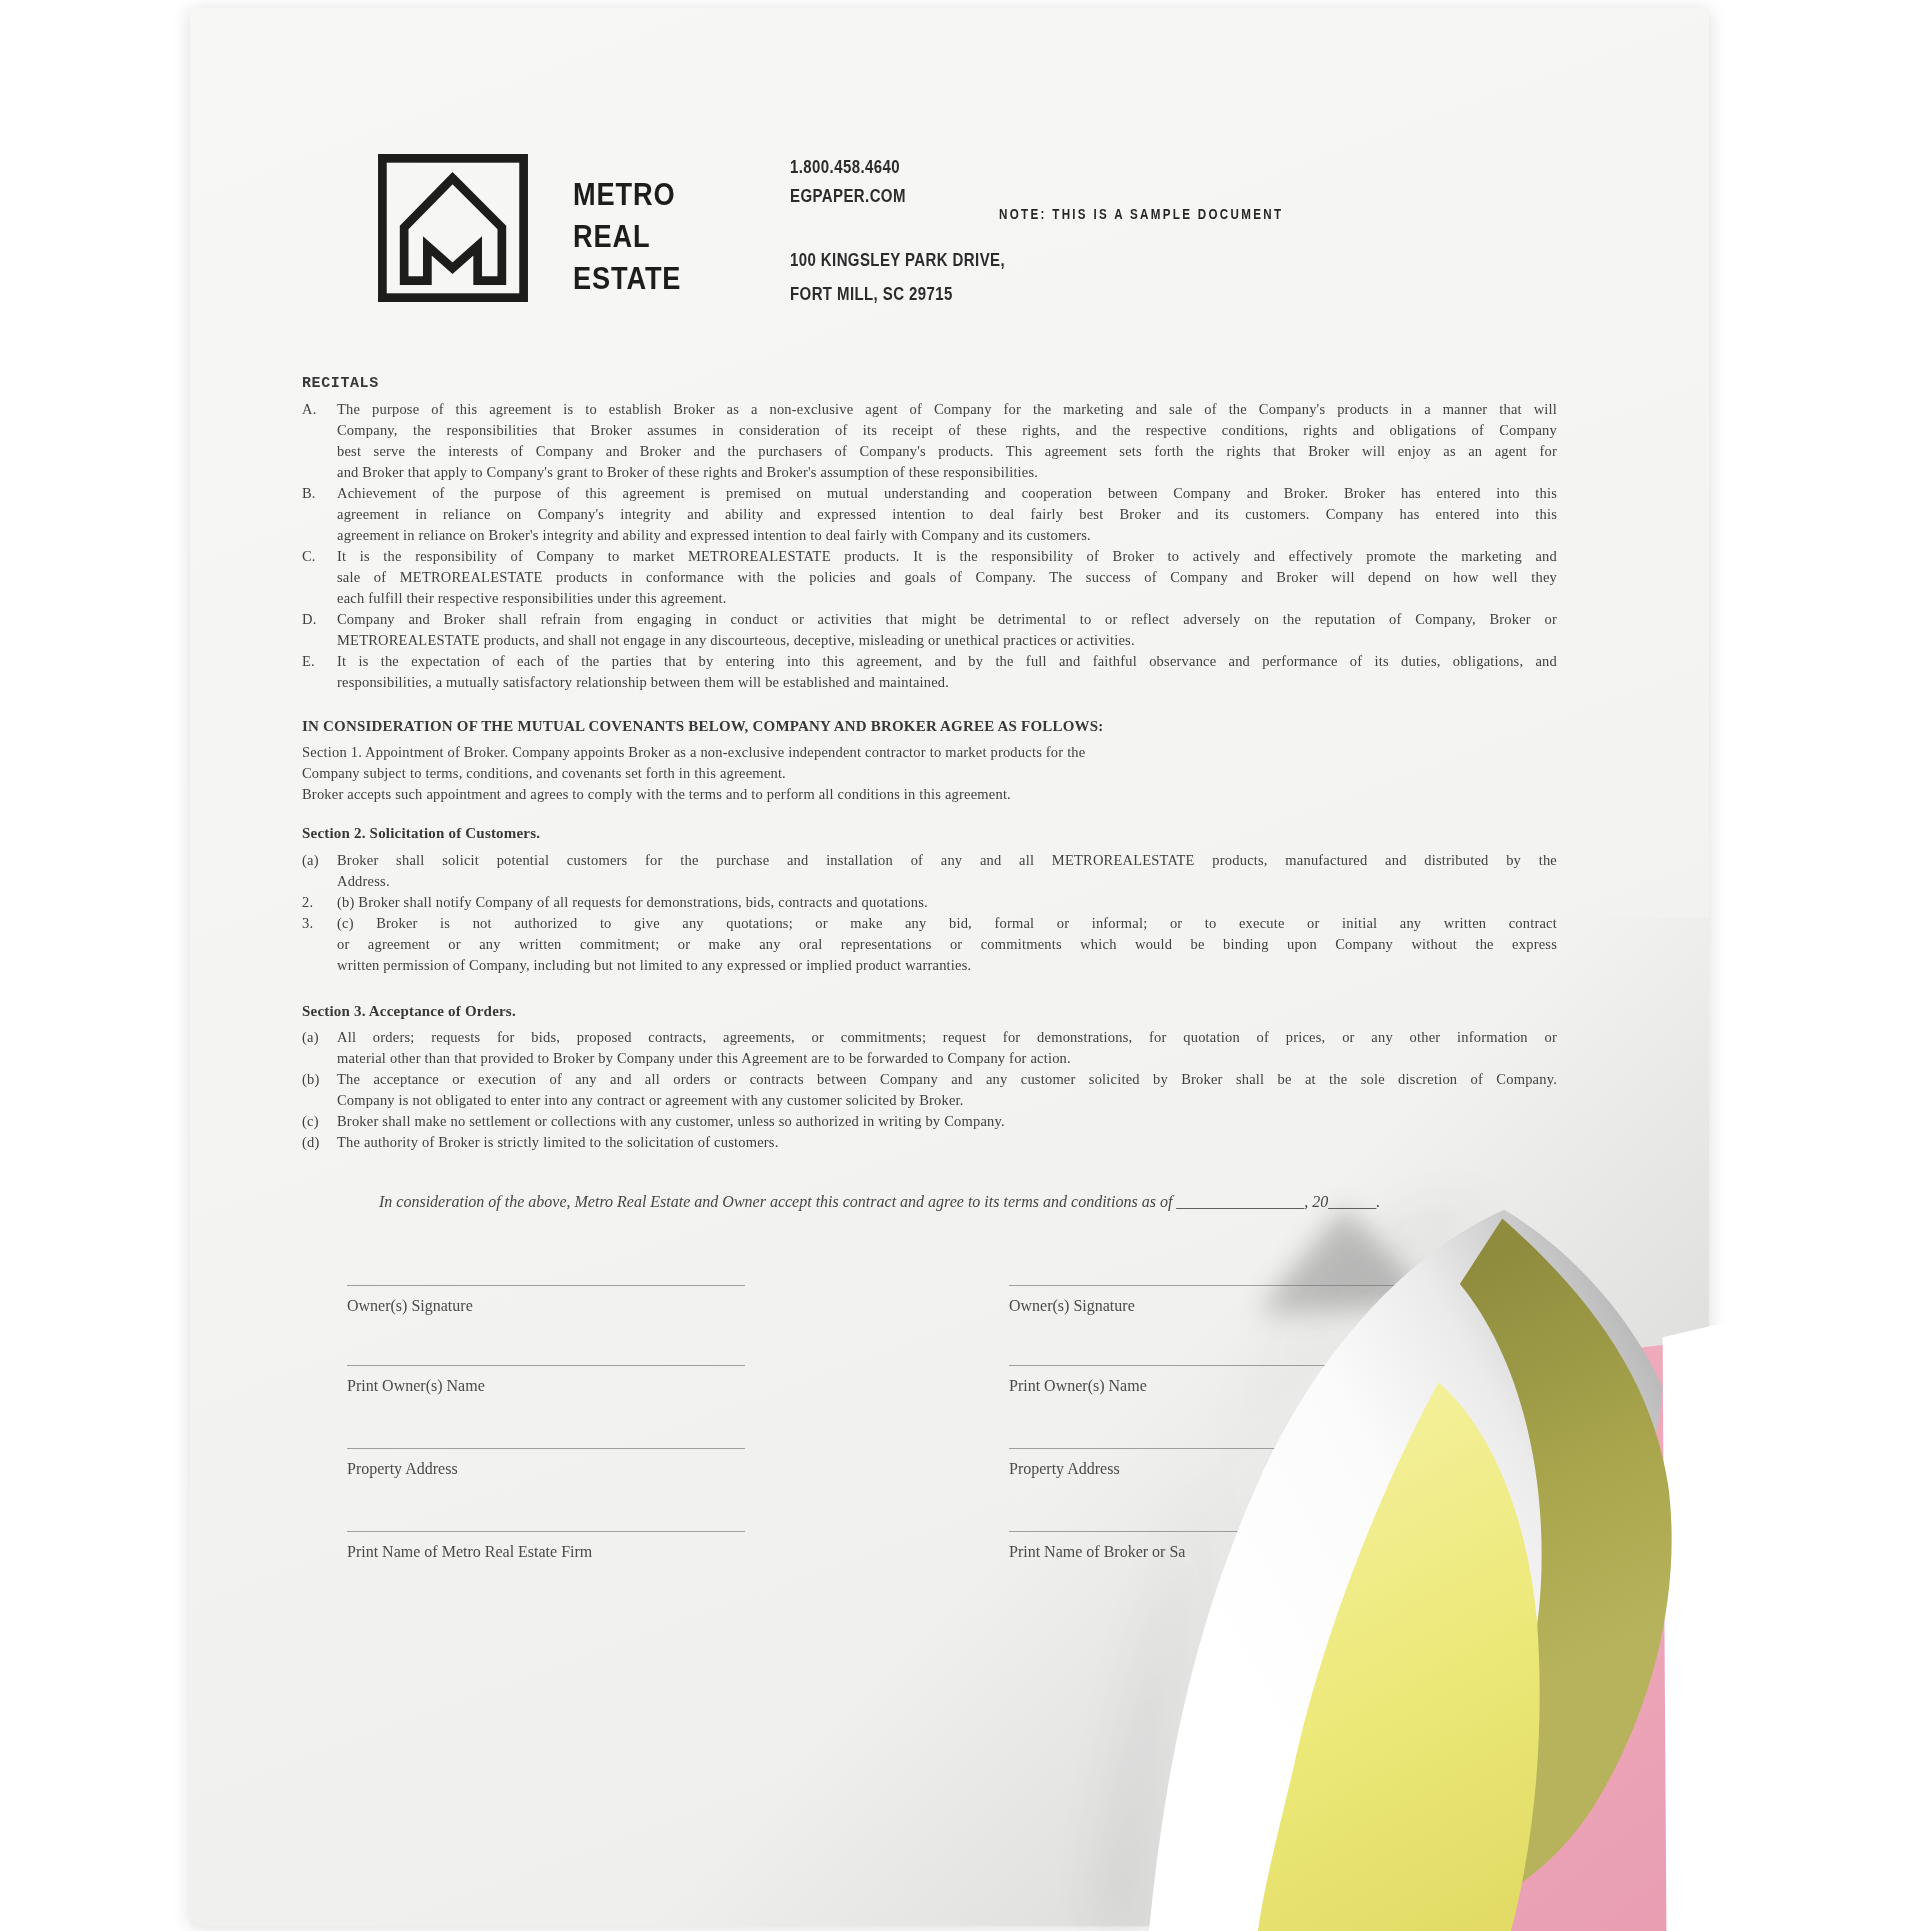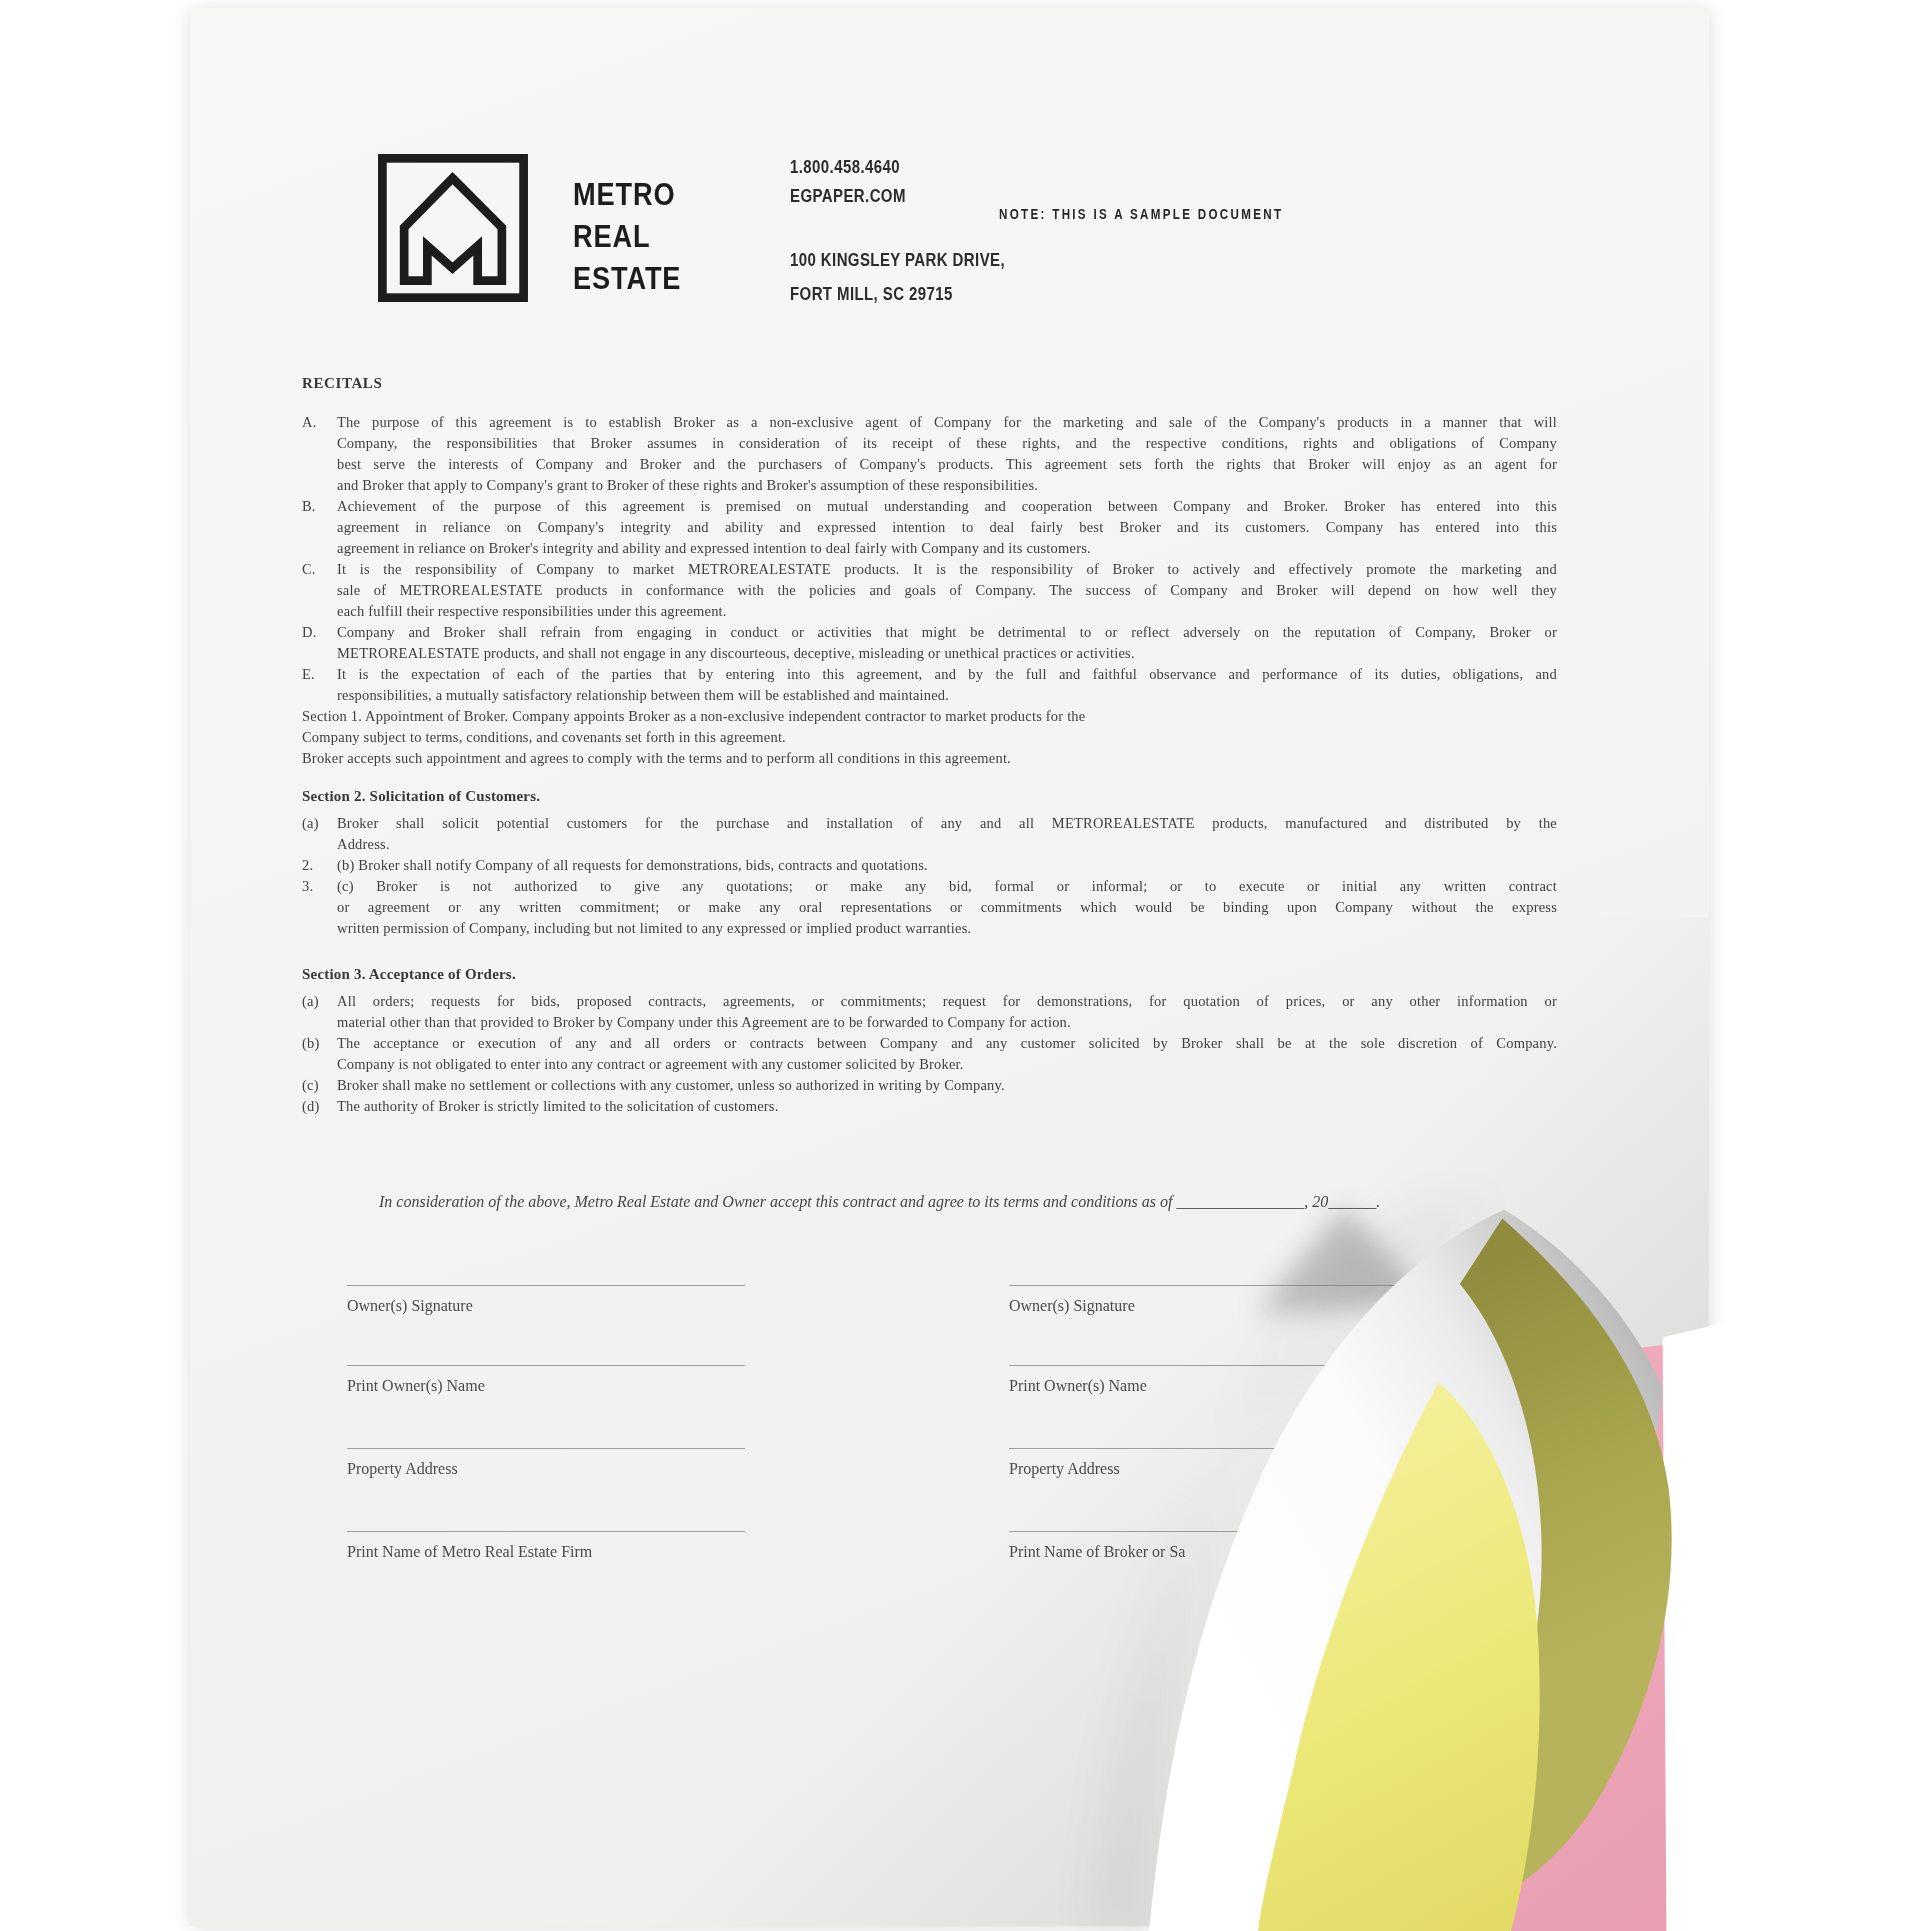--- a/index.html
+++ b/index.html
@@ -22,21 +22,21 @@
   .contact div{transform:scaleX(.82);transform-origin:left top;letter-spacing:0.5px;}
   .c-phone{margin-top:3.9px;} .c-site{margin-top:10.6px;}
   .c-addr1{margin-top:44px;} .c-addr2{margin-top:14.5px;}
   .note{position:absolute;left:809px;top:198px;color:#262626;
         font-family:"Liberation Sans",sans-serif;font-weight:bold;font-size:14.5px;
         letter-spacing:2.9px;transform:scaleX(.8);transform-origin:left top;}
   
   .doc{position:absolute;left:112px;top:365px;width:1255px;color:#404040;
        font-size:14.5px;line-height:21px;letter-spacing:0.2px;}
   .h-bold{font-weight:bold;color:#383838;font-size:15px;}
-  .h-recitals{letter-spacing:0.6px;margin-bottom:18px;}
+  .h-recitals{letter-spacing:0.6px;margin-bottom:5px;font-family:Liberation Mono, monospace;}
   .h-covenants{margin-top:23px;margin-bottom:5.8px;}
   .h-section{margin-top:17.4px;margin-bottom:5.8px;}
   .h-section3{margin-top:25px;margin-bottom:5.8px;}
   .para-row{display:grid;grid-template-columns:35px 1fr;}
   .para-row.nolabel{grid-template-columns:1fr;}
   .para-lbl{white-space:nowrap;}
   .para-lines{min-width:0;}
   .line{text-align:justify;text-align-last:justify;}
   .line.last,.free .line{text-align:left;text-align-last:left;}
   
@@ -114,20 +114,21 @@
           </div>
           <div class="para-row">
             <span class="para-lbl">E.</span>
             <div class="para-lines">
               <div class="line">It is the expectation of each of the parties that by entering into this agreement, and by the full and faithful observance and performance of its duties, obligations, and</div>
               <div class="line last">responsibilities, a mutually satisfactory relationship between them will be established and maintained.</div>
             </div>
           </div>
         </div>
 
+      <div class="h-bold h-covenants">IN CONSIDERATION OF THE MUTUAL COVENANTS BELOW, COMPANY AND BROKER AGREE AS FOLLOWS:</div>
       <div id="section1-items">
           <div class="para-row nolabel">
             <div class="para-lines free">
               <div class="line">Section 1.  Appointment of Broker. Company appoints Broker as a non-exclusive independent contractor to market products for the</div>
               <div class="line">Company subject to terms, conditions, and covenants set forth in this agreement.</div>
               <div class="line last">Broker accepts such appointment and agrees to comply with the terms and to perform all conditions in this agreement.</div>
             </div>
           </div>
         </div>
 

